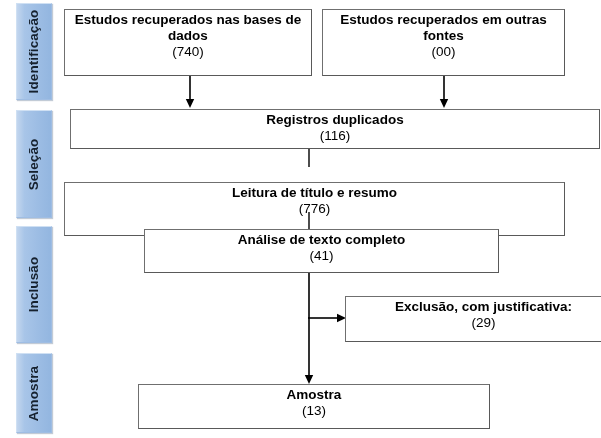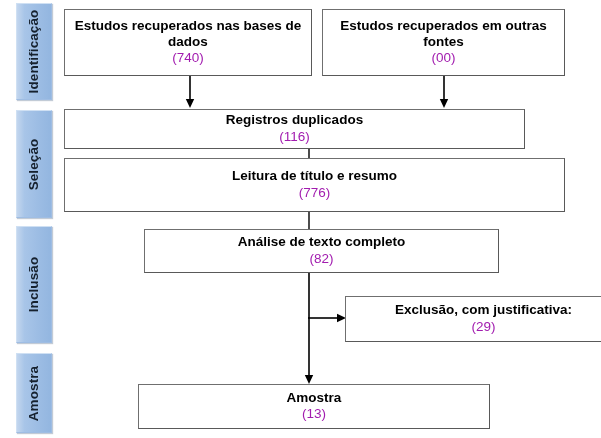--- a/index.html
+++ b/index.html
@@ -44,34 +44,33 @@
   .flow-box {
     position: absolute;
     box-sizing: border-box;
     background: #ffffff;
     border: 1.6px solid #6f6f6f;
     border-right-color: #595959;
     border-bottom-color: #595959;
     display: flex;
     flex-direction: column;
     align-items: center;
-    justify-content: center;
     padding: 2px 6px;
     text-align: center;
   }
   .flow-box .box-title {
     font-size: 13.5px;
     font-weight: bold;
     color: #000000;
     line-height: 1.2;
   }
   .flow-box .box-count {
     font-size: 13.5px;
     font-weight: normal;
-    color: #a21caf;
+    color: #000000;
     line-height: 1.25;
   }
 
   
   .connector {
     position: absolute;
   }
   .connector svg {
     display: block;
     overflow: visible;
@@ -115,45 +114,45 @@
     </svg>
   </div>
 
   <div class="connector" style="left:438px; top:76px; width:12px; height:33px;">
     <svg width="12" height="33" viewBox="0 0 12 33">
       <line x1="6" y1="0" x2="6" y2="25" stroke="#000000" stroke-width="1.6"></line>
       <polygon points="6,32 1.8,23 10.2,23" fill="#000000"></polygon>
     </svg>
   </div>
 
-  <div class="flow-box" style="left:64px; top:109px; width:461px; height:40px;">
+  <div class="flow-box" style="left:70px; top:109px; width:530px; height:40px;">
     <div class="box-title">Registros duplicados</div>
     <div class="box-count">(116)</div>
   </div>
 
   <div class="connector" style="left:308px; top:149px; width:2px; height:18px;">
     <svg width="2" height="18" viewBox="0 0 2 18">
       <line x1="1" y1="0" x2="1" y2="18" stroke="#000000" stroke-width="1.4"></line>
     </svg>
   </div>
 
-  <div class="flow-box" style="left:64px; top:158px; width:501px; height:54px;">
+  <div class="flow-box" style="left:64px; top:182px; width:501px; height:54px;">
     <div class="box-title">Leitura de título e resumo</div>
     <div class="box-count">(776)</div>
   </div>
 
   <div class="connector" style="left:308px; top:212px; width:2px; height:18px;">
     <svg width="2" height="18" viewBox="0 0 2 18">
       <line x1="1" y1="0" x2="1" y2="18" stroke="#000000" stroke-width="1.4"></line>
     </svg>
   </div>
 
   <div class="flow-box" style="left:144px; top:229px; width:355px; height:44px;">
     <div class="box-title">Análise de texto completo</div>
-    <div class="box-count">(82)</div>
+    <div class="box-count">(41)</div>
   </div>
 
   <div class="connector" style="left:302px; top:273px; width:14px; height:112px;">
     <svg width="14" height="112" viewBox="0 0 14 112">
       <line x1="7" y1="0" x2="7" y2="104" stroke="#000000" stroke-width="1.6"></line>
       <polygon points="7,111 2.8,102 11.2,102" fill="#000000"></polygon>
     </svg>
   </div>
 
   <div class="connector" style="left:308px; top:312px; width:40px; height:12px;">

